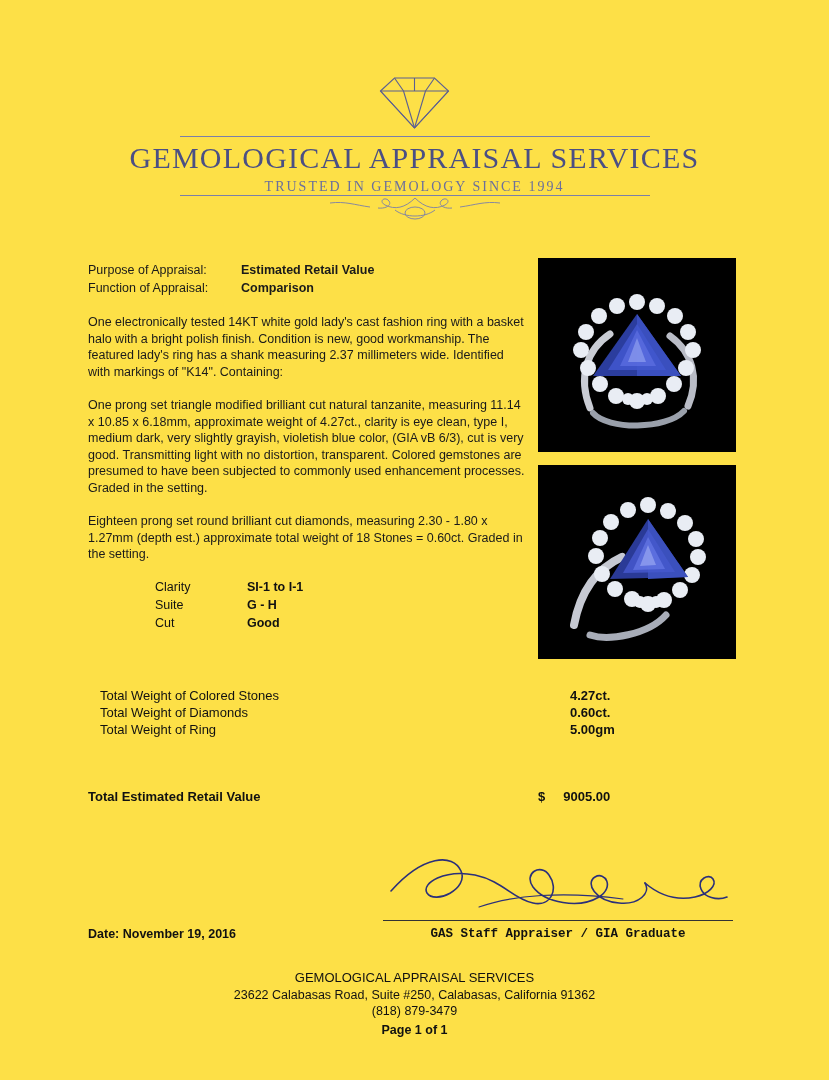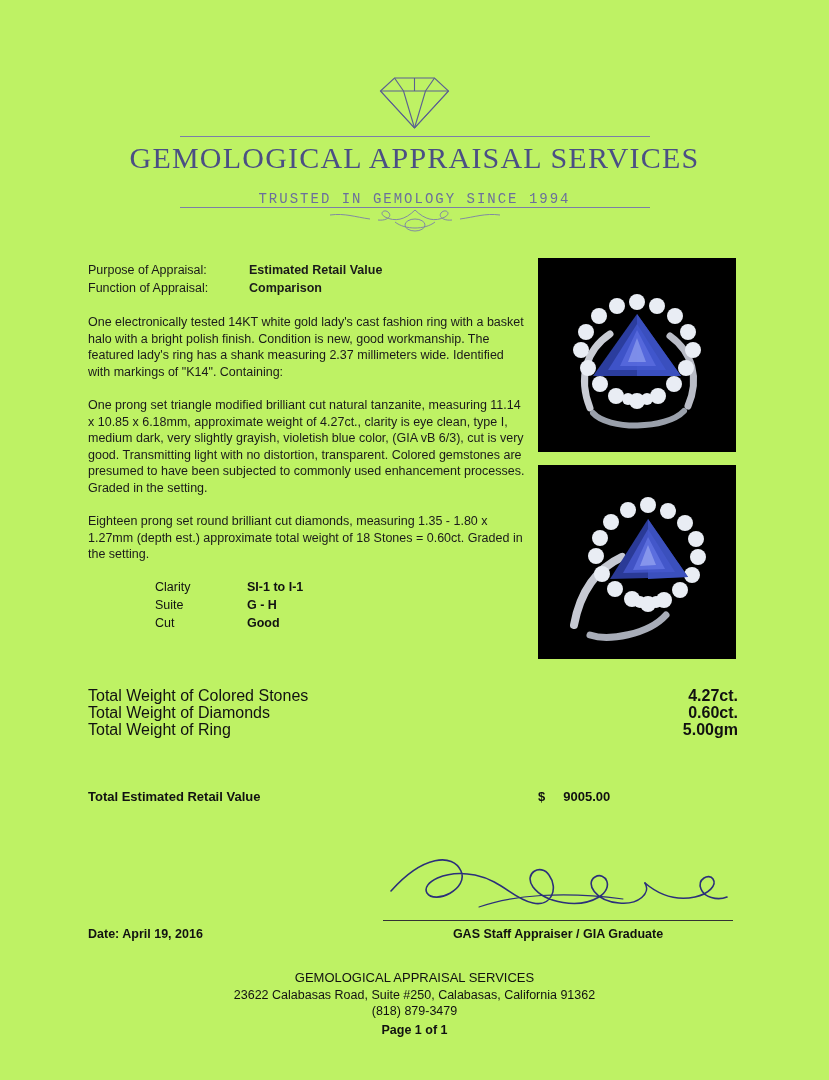--- a/index.html
+++ b/index.html
@@ -12,21 +12,21 @@
     height: 1080px;
     font-family: "Liberation Sans", sans-serif;
     color: #111;
     position: relative;
     overflow: hidden;
   }
   .page {
     position: relative;
     width: 829px;
     height: 1080px;
-    background: #bef264;
+    background: #fde047;
   }
 
   
   .header {
     position: absolute;
     top: 74px;
     left: 0;
     width: 829px;
     text-align: center;
   }
@@ -37,25 +37,25 @@
   }
   .brand-title {
     font-family: "Liberation Serif", serif;
     font-size: 30px;
     letter-spacing: 1.2px;
     color: #4b4f84;
     margin-top: 2px;
     white-space: nowrap;
   }
   .brand-sub {
-    font-family: Liberation Mono, monospace;
+    font-family: Liberation Serif, serif;
     font-size: 14px;
     letter-spacing: 2.0px;
     color: #6b6f9c;
-    margin-top: 16px;
+    margin-top: 4px;
   }
   .rule-wrap {
     position: relative;
     width: 470px;
     margin: 0 auto;
   }
   .rule {
     height: 1px;
     background: #7b7fa8;
     width: 470px;
@@ -73,21 +73,20 @@
     left: 88px;
     top: 262px;
     width: 440px;
     font-size: 12.5px;
     line-height: 16.5px;
     color: #1a1a1a;
   }
   .purpose-row {
     display: flex;
     margin-bottom: 1px;
-    gap: 8px;
   }
   .purpose-label {
     width: 153px;
     font-size: 12.5px;
   }
   .purpose-value {
     font-weight: bold;
     font-size: 12.5px;
     text-align: center;
   }
@@ -115,36 +114,35 @@
     position: absolute;
     background: #000;
     overflow: hidden;
   }
   #photo-top { left: 538px; top: 258px; width: 198px; height: 194px; }
   #photo-bottom { left: 538px; top: 465px; width: 198px; height: 194px; }
 
   
   .totals {
     position: absolute;
-    left: 88px;
+    left: 100px;
     top: 688px;
     width: 650px;
-    font-size: 16px;
+    font-size: 13px;
     line-height: 16px;
   }
   .total-row {
     display: flex;
     justify-content: space-between;
     margin-bottom: 1px;
   }
   .total-row .label { }
   .total-row .value {
     font-weight: bold;
     width: 180px;
-    text-align: right;
   }
   .grand {
     position: absolute;
     left: 88px;
     top: 753px;
     width: 650px;
     display: flex;
     justify-content: space-between;
     font-size: 13px;
     font-weight: bold;
@@ -176,20 +174,21 @@
     background: #333;
   }
   .sig-caption {
     position: absolute;
     left: 383px;
     top: 927px;
     width: 350px;
     text-align: center;
     font-size: 12.5px;
     font-weight: bold;
+    font-family: Liberation Mono, monospace;
   }
   .date-line {
     position: absolute;
     left: 88px;
     top: 927px;
     font-size: 12.5px;
     font-weight: bold;
   }
 
   
@@ -258,21 +257,21 @@
       <div class="purpose-value">Comparison</div>
     </div>
 
     <div class="gap-1"></div>
     <p class="para">One electronically tested 14KT white gold lady's cast fashion ring with a basket halo with a bright polish finish. Condition is new, good workmanship. The featured lady's ring has a shank measuring 2.37 millimeters wide. Identified with markings of "K14".  Containing:</p>
 
     <div class="gap-2"></div>
     <p class="para">One prong set triangle modified brilliant cut natural tanzanite, measuring 11.14 x 10.85 x 6.18mm, approximate weight of 4.27ct., clarity is eye clean, type I, medium dark, very slightly grayish, violetish blue color, (GIA vB 6/3), cut is very good. Transmitting light with no distortion, transparent. Colored gemstones are presumed to have been subjected to commonly used enhancement processes. Graded in the setting.</p>
 
     <div class="gap-2"></div>
-    <p class="para">Eighteen prong set round brilliant cut diamonds, measuring 1.35 - 1.80 x 1.27mm (depth est.) approximate total weight of 18 Stones = 0.60ct. Graded in the setting.</p>
+    <p class="para">Eighteen prong set round brilliant cut diamonds, measuring 2.30 - 1.80 x 1.27mm (depth est.) approximate total weight of 18 Stones = 0.60ct. Graded in the setting.</p>
   </div>
 
   <div class="specs">
     <div class="spec-row">
       <div class="spec-label">Clarity</div>
       <div class="spec-value">SI-1 to I-1</div>
     </div>
     <div class="spec-row">
       <div class="spec-label">Suite</div>
       <div class="spec-value">G - H</div>
@@ -383,21 +382,21 @@
     <svg class="sig-svg" width="350" height="80" viewBox="0 0 350 80">
       <g fill="none" stroke="#2b2f7a" stroke-width="1.6" stroke-linecap="round">
         <path d="M8 46 C 40 10, 70 8, 78 26 C 86 44, 52 60, 44 48 C 38 38, 62 24, 92 30 C 120 36, 130 54, 150 58 C 168 62, 176 44, 166 30 C 158 18, 140 28, 150 42 C 162 58, 196 64, 216 52 C 232 42, 222 26, 212 32 C 202 38, 212 56, 236 58 C 256 60, 268 48, 262 38"></path>
         <path d="M262 38 C 276 50, 292 56, 312 52 C 326 49, 334 40, 330 34 C 326 28, 314 34, 318 44 C 321 52, 334 56, 344 52"></path>
         <path d="M96 62 C 130 50, 180 46, 240 54" stroke-width="1.1"></path>
       </g>
     </svg>
   </div>
   <div class="sig-line"></div>
   <div class="sig-caption">GAS Staff Appraiser / GIA Graduate</div>
-  <div class="date-line">Date: April 19, 2016</div>
+  <div class="date-line">Date: November 19, 2016</div>
 
   <div class="footer">
     <div class="f1">GEMOLOGICAL APPRAISAL SERVICES</div>
     <div class="f2">23622 Calabasas Road, Suite #250, Calabasas, California 91362</div>
     <div class="f3">(818) 879-3479</div>
     <div class="f4">Page 1 of 1</div>
   </div>
 
 </div>
 

